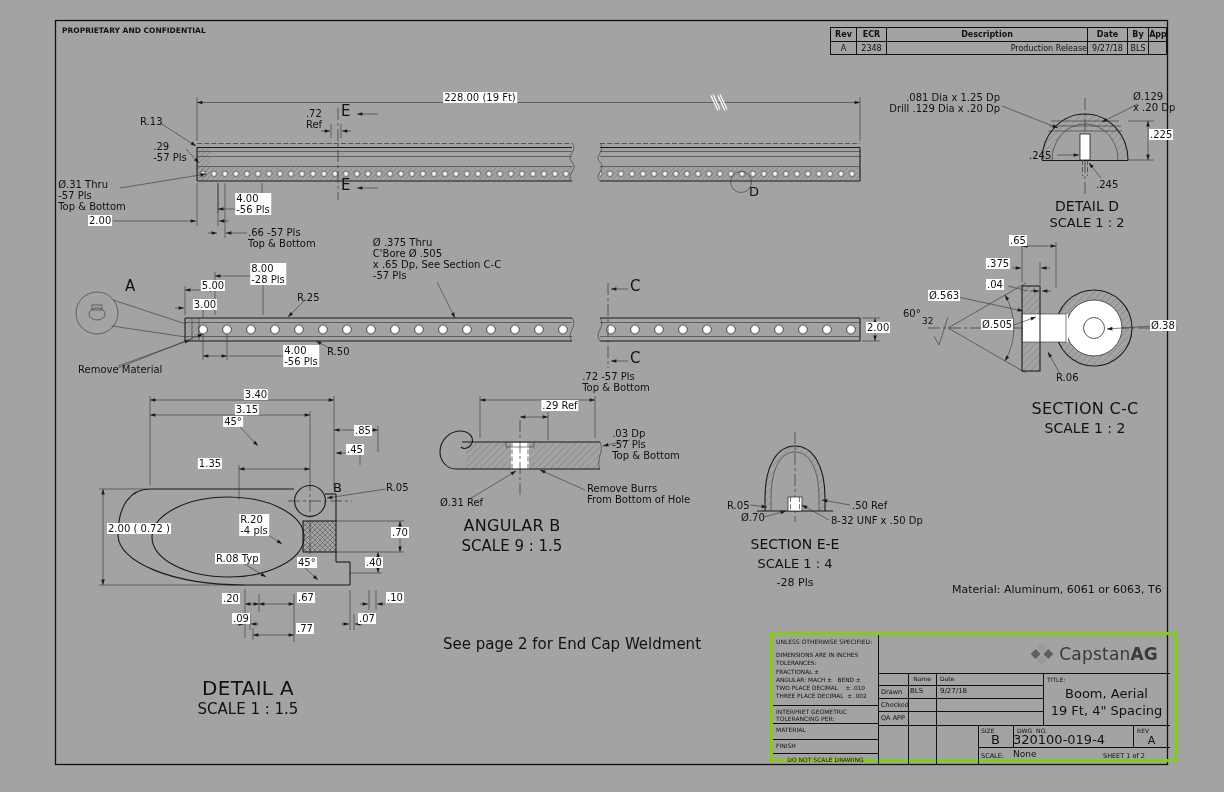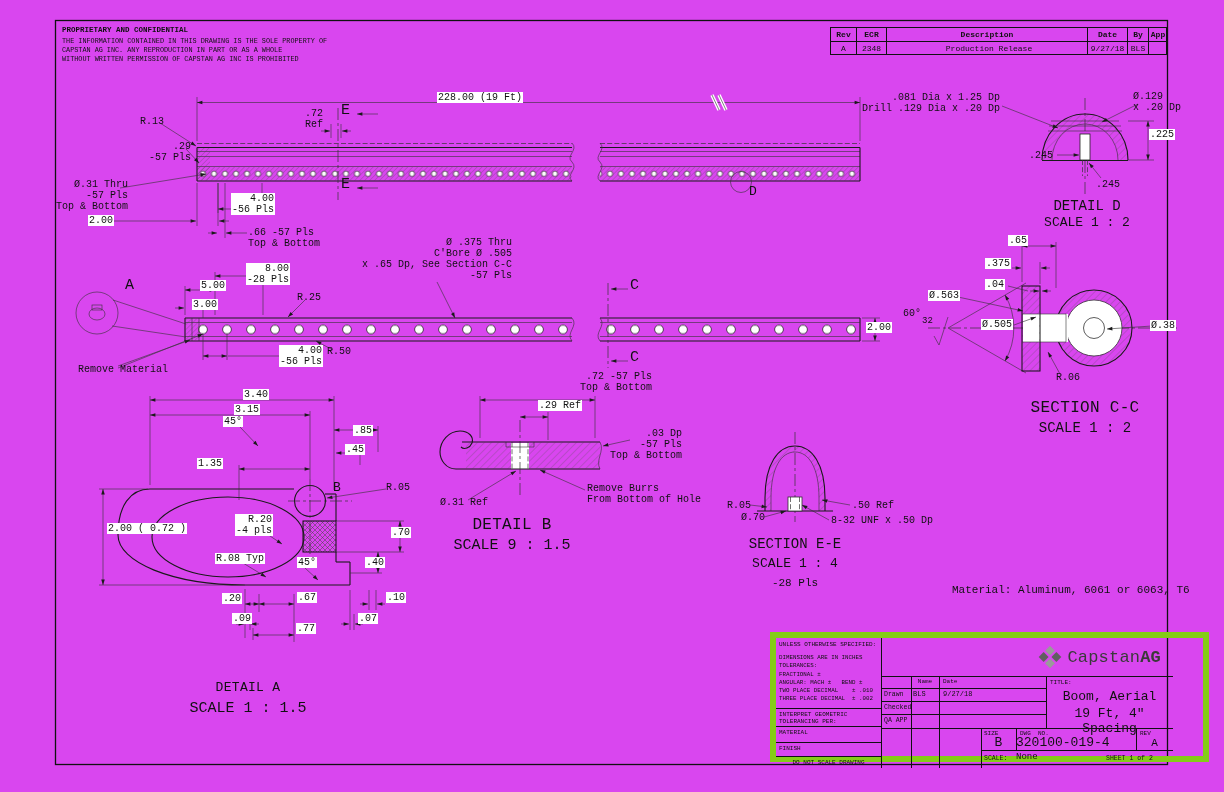--- a/index.html
+++ b/index.html
@@ -1,48 +1,48 @@
 <!DOCTYPE html>
 <html><head>
 <meta charset="utf-8">
 <title>Drawing Sheet</title>
 <style>
   * { margin:0; padding:0; box-sizing:border-box; }
   html,body { width:1224px; height:792px; background:#fff; overflow:hidden;
               font-family:"DejaVu Sans", sans-serif; color:#111; }
-  .sheet { position:relative; width:1224px; height:792px; background:#d946ef;font-family:Liberation Mono, monospace; }
+  .sheet { position:relative; width:1224px; height:792px; background:#a3a3a3; }
   svg.cad { position:absolute; left:0; top:0; }
   .o  { stroke:#1a1a1a; fill:none; stroke-width:1.1; }
   .t  { stroke:#333; fill:none; stroke-width:0.6; }
   .d  { stroke:#333; fill:none; stroke-width:0.7; stroke-dasharray:5 2.2; }
   .c  { stroke:#333; fill:none; stroke-width:0.7; stroke-dasharray:12 3 3 3; }
   .lbl { position:absolute; font-size:10px; line-height:11px; white-space:pre-line; }
-  .ctr { transform:translateX(-50%); text-align:right; }
+  .ctr { transform:translateX(-50%); text-align:left; }
   .rgt { transform:translateX(-100%); text-align:right; }
   .bg  { background:#fff; padding:0 1px; }
   .f9  { font-size:9px; }
   .f11 { font-size:11px; line-height:12px; }
   .f13 { font-size:13px; line-height:14px; }
   .f14 { font-size:14px; line-height:15px; }
   .f15 { font-size:15px; line-height:16px; }
   .f16 { font-size:16px; line-height:17px; letter-spacing:.3px; }
-  .f17 { font-size:13px; line-height:18px; letter-spacing:.3px; }
+  .f17 { font-size:20px; line-height:18px; letter-spacing:.3px; }
   
   .notice-title { position:absolute; left:62px; top:26px; font-size:7.5px; font-weight:bold; }
   .notice-body  { position:absolute; left:62px; top:37px; font-size:6.8px; line-height:9px; white-space:pre-line; }
   
   .revtbl { position:absolute; left:830px; top:27px; width:337px; height:28px; border:1px solid #111; }
   .rcell { position:absolute; height:14px; border-left:1px solid #111; font-size:8px; line-height:13px;
            text-align:center; overflow:hidden; }
   .rcell.first { border-left:none; }
   .rhead { font-weight:bold; }
   .rrow2 { top:13px; border-top:1px solid #111; }
-  .rleft { text-align:center; padding-left:4px; }
+  .rleft { text-align:right; padding-left:4px; }
   
-  .tb { position:absolute; left:770px; top:632px; width:439px; height:130px; border:6px solid #84cc16; font-size:6px; }
+  .tb { position:absolute; left:770px; top:632px; width:408px; height:130px; border:3px solid #84cc16; font-size:6px; }
   .vl { position:absolute; width:1px; background:#111; }
   .hl { position:absolute; height:1px; background:#111; }
   .tb .cellt { position:absolute; white-space:pre; }
   .tol-lines { font-size:5.8px; line-height:8.3px; }
   .tb-title-line { position:absolute; left:270px; width:127px; text-align:center; font-size:13px; }
   .logo-row { position:absolute; left:105px; top:0; width:292px; height:38px; display:flex;
               align-items:center; justify-content:flex-end; padding-right:12px; gap:5px; }
   .logo-text { font-size:17px; color:#3a3a3a; letter-spacing:.2px; }
   .logo-text b { font-weight:bold; }
 </style>
@@ -330,23 +330,20 @@
   <line x1="790.5" y1="497" x2="790.5" y2="511" class="d"></line>
         <line x1="799.5" y1="497" x2="799.5" y2="511" class="d"></line>
   <line x1="750" y1="505" x2="767" y2="507" class="t" marker-end="url(#arr)"></line>
   <line x1="764" y1="517" x2="786" y2="511" class="t" marker-end="url(#arr)"></line>
   <line x1="850" y1="505" x2="822" y2="500" class="t" marker-end="url(#arr)"></line>
   <line x1="829" y1="520" x2="802" y2="505" class="t" marker-end="url(#arr)"></line>
 </g>
 </svg>
 
 <div class="notice-title">PROPRIETARY AND CONFIDENTIAL</div>
-<div class="notice-body">THE INFORMATION CONTAINED IN THIS DRAWING IS THE SOLE PROPERTY OF
-CAPSTAN AG INC. ANY REPRODUCTION IN PART OR AS A WHOLE
-WITHOUT WRITTEN PERMISSION OF CAPSTAN AG INC IS PROHIBITED</div>
 
 <div class="revtbl">
   <div class="rcell rhead first" style="left:0;width:25px">Rev</div>
   <div class="rcell rhead" style="left:25px;width:30px">ECR</div>
   <div class="rcell rhead" style="left:55px;width:201px">Description</div>
   <div class="rcell rhead" style="left:256px;width:40px">Date</div>
   <div class="rcell rhead" style="left:296px;width:21px">By</div>
   <div class="rcell rhead" style="left:317px;width:19px">App</div>
   <div class="rcell rrow2 first" style="left:0;width:25px">A</div>
   <div class="rcell rrow2" style="left:25px;width:30px">2348</div>
@@ -440,31 +437,32 @@
 
 <div class="lbl ctr" style="left:616px;top:371px">.72 -57 Pls
 Top &amp; Bottom</div>
 <div class="lbl ctr bg" style="left:560px;top:400px">.29 Ref</div>
 <div class="lbl ctr" style="left:646px;top:428px">.03 Dp
 -57 Pls
 Top &amp; Bottom</div>
 <div class="lbl" style="left:440px;top:497px">Ø.31 Ref</div>
 <div class="lbl" style="left:587px;top:483px">Remove Burrs
 From Bottom of Hole</div>
-<div class="lbl ctr f16" style="left:512px;top:517px">DETAIL B</div>
+<div class="lbl ctr f16" style="left:512px;top:517px">ANGULAR B</div>
 <div class="lbl ctr f15" style="left:512px;top:538px">SCALE 9 : 1.5</div>
 
 <div class="lbl" style="left:727px;top:500px">R.05</div>
 <div class="lbl" style="left:741px;top:512px">Ø.70</div>
 <div class="lbl" style="left:852px;top:500px">.50 Ref</div>
 <div class="lbl" style="left:831px;top:515px">8-32 UNF x .50 Dp</div>
 <div class="lbl ctr f14" style="left:795px;top:537px">SECTION E-E</div>
 <div class="lbl ctr f13" style="left:795px;top:557px">SCALE  1 : 4</div>
 <div class="lbl ctr f11" style="left:795px;top:577px">-28 Pls</div>
 
+<div class="lbl f15" style="left:443px;top:636px">See page 2 for End Cap Weldment</div>
 <div class="lbl f11" style="left:952px;top:584px">Material: Aluminum, 6061 or 6063, T6</div>
 
 <div class="tb">
 
   <div class="vl" style="left:105px;top:0;height:130px"></div>
   <div class="vl" style="left:135px;top:38px;height:92px"></div>
   <div class="vl" style="left:163px;top:38px;height:92px"></div>
   <div class="vl" style="left:270px;top:38px;height:52px"></div>
   <div class="vl" style="left:205px;top:90px;height:40px"></div>
   <div class="vl" style="left:240px;top:90px;height:22px"></div>

